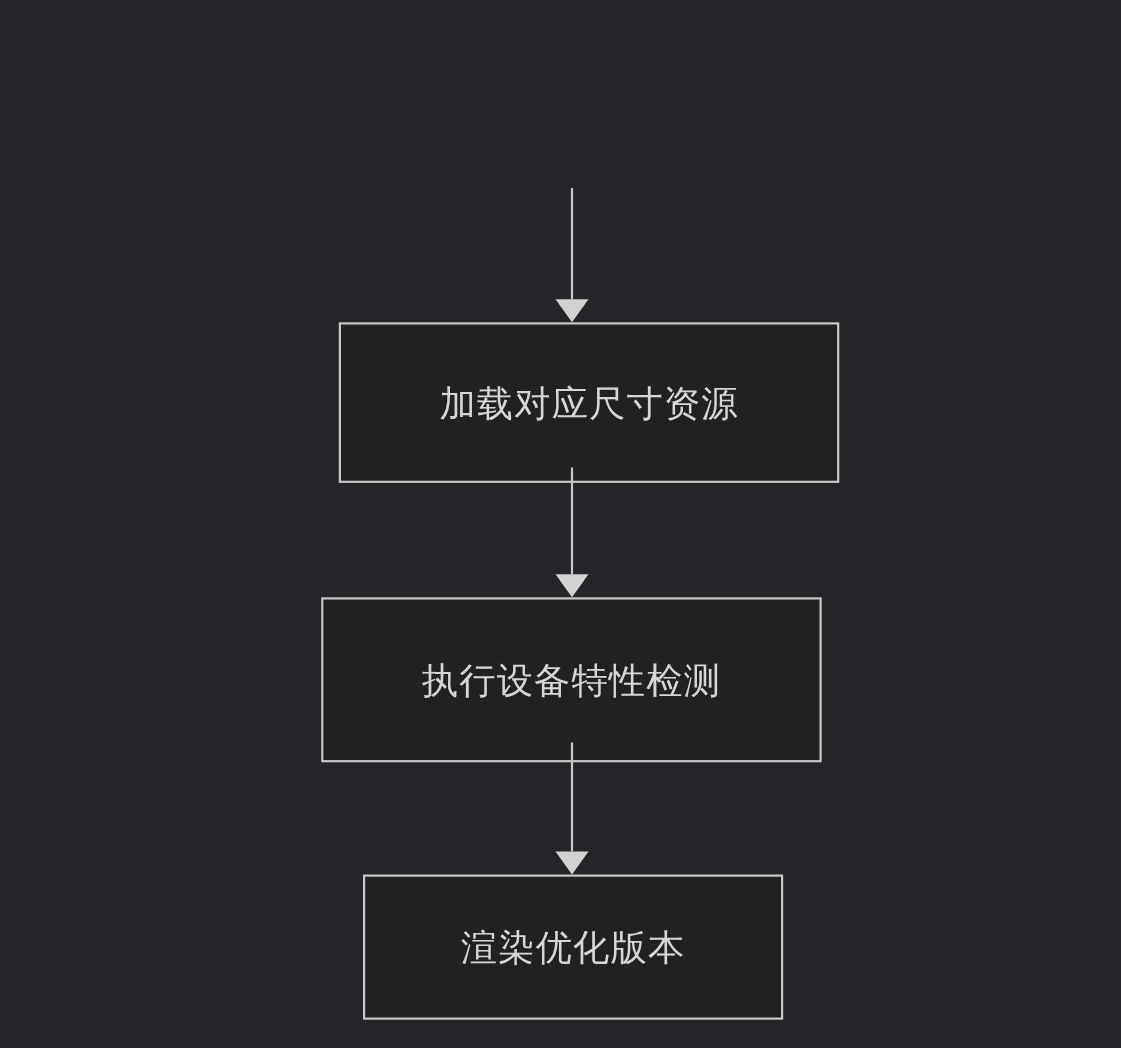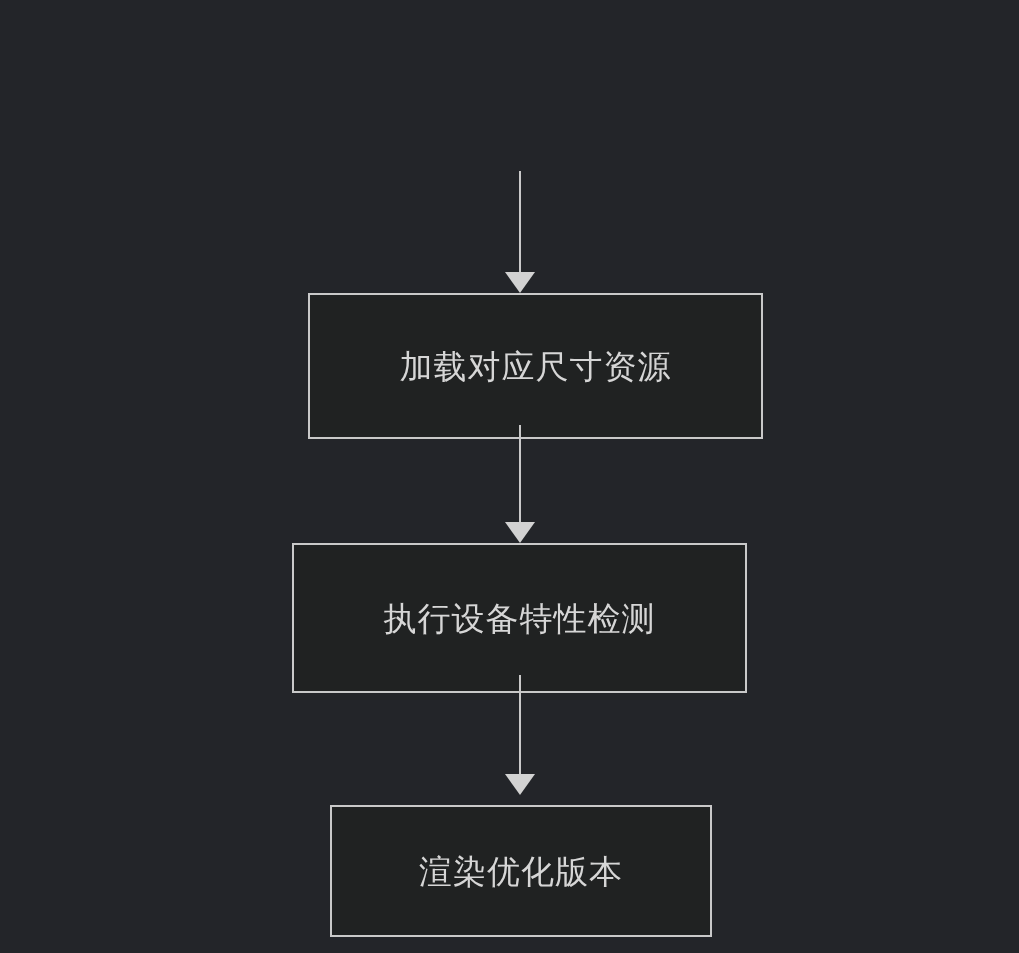--- a/index.html
+++ b/index.html
@@ -25,21 +25,21 @@
     justify-content: center;
     color: #d6d6d6;
     font-size: 33px;
     letter-spacing: 1px;
     text-align: center;
     line-height: 1;
   }
   #node-1 { left: 369px; top: 40px;  width: 303px; height: 129px; }
   #node-2 { left: 308px; top: 293px; width: 455px; height: 146px; }
   #node-3 { left: 292px; top: 543px; width: 455px; height: 150px; }
-  #node-4 { left: 330px; top: 795px; width: 382px; height: 132px; margin-top: 10px; }
+  #node-4 { left: 330px; top: 795px; width: 382px; height: 132px; }
 
   .flow-arrow {
     position: absolute;
     left: 520px;
     transform: translateX(-50%);
     width: 30px;
     display: flex;
     flex-direction: column;
     align-items: center;
   }

